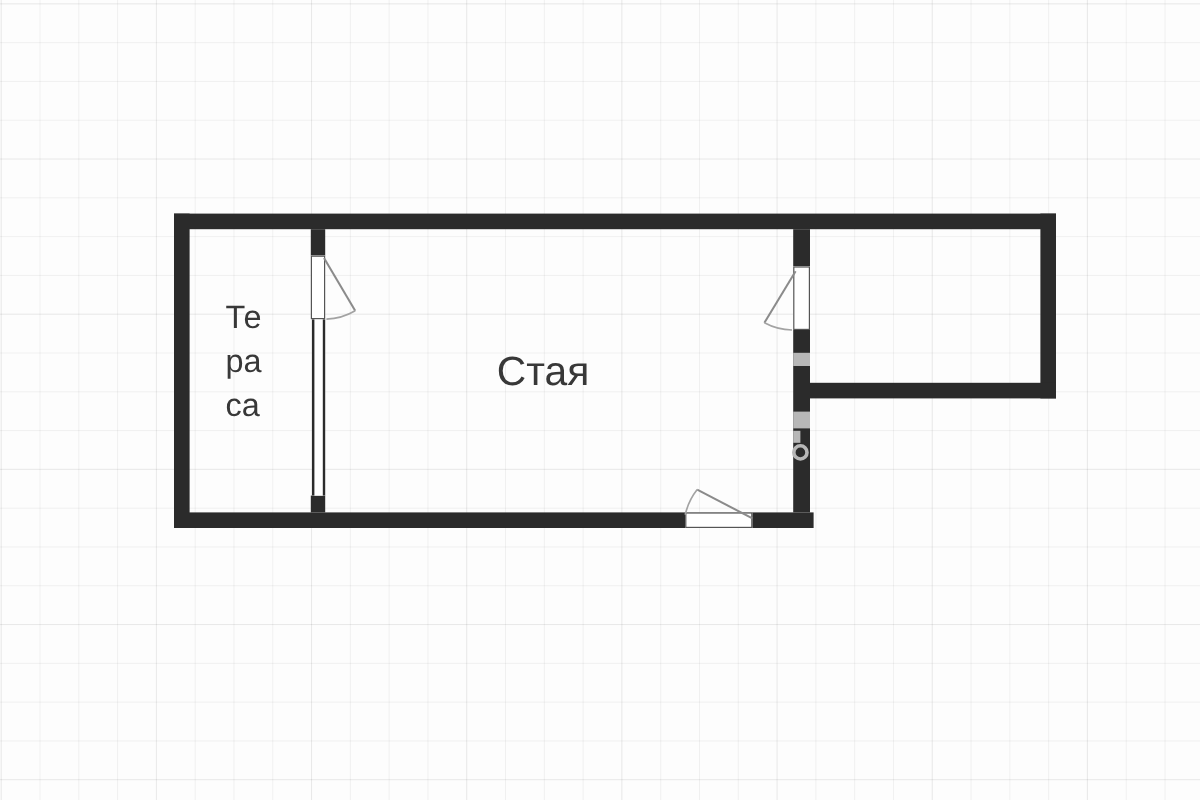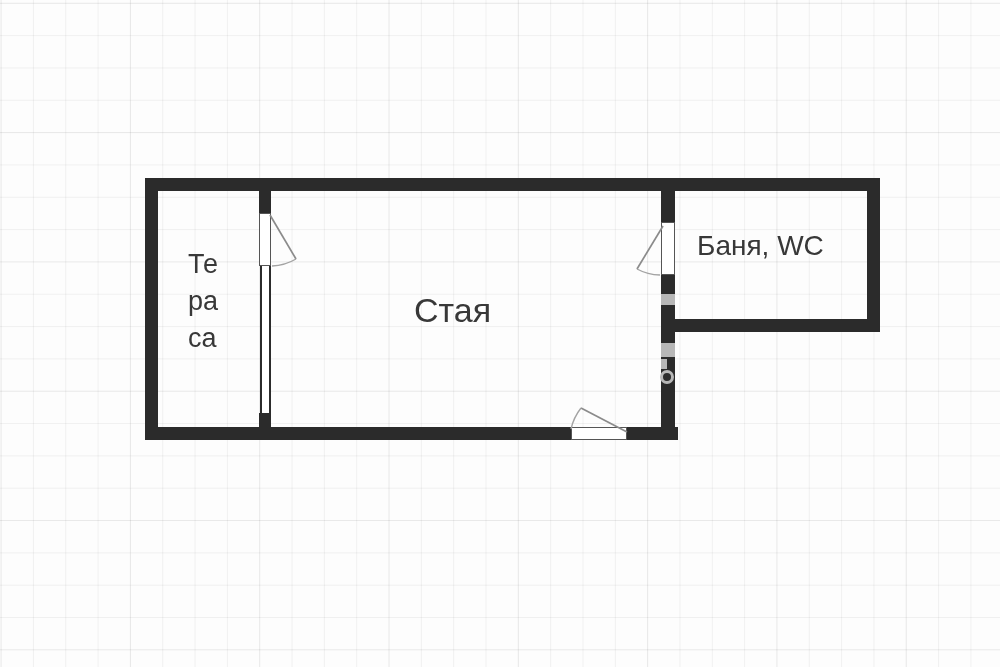--- a/index.html
+++ b/index.html
@@ -69,15 +69,14 @@
     <path class="arc" d="M 581 408 A 53 53 0 0 0 571 429"></path>
     <circle class="wm-ring" cx="667" cy="377" r="5.5"></circle>
   </svg>
 
   <div class="room-label terrace-label">
     <div>Те</div>
     <div>ра</div>
     <div>са</div>
   </div>
   <div class="room-label living-label">Стая</div>
-  <div class="room-label bath-label">Баня, WC</div>
 
 </div>
 
 </body></html>

